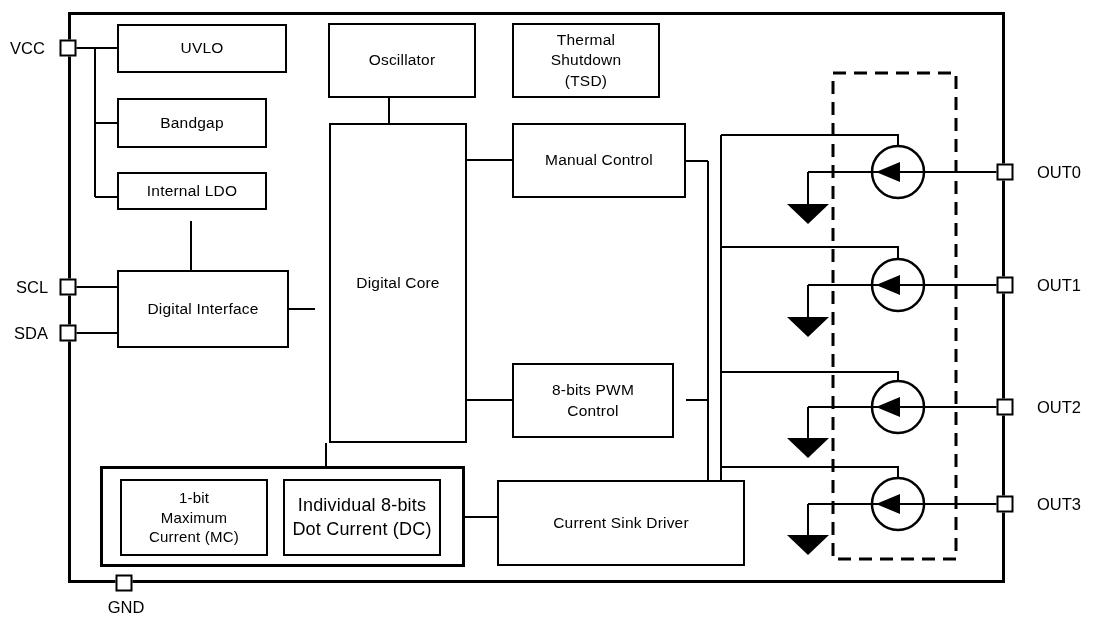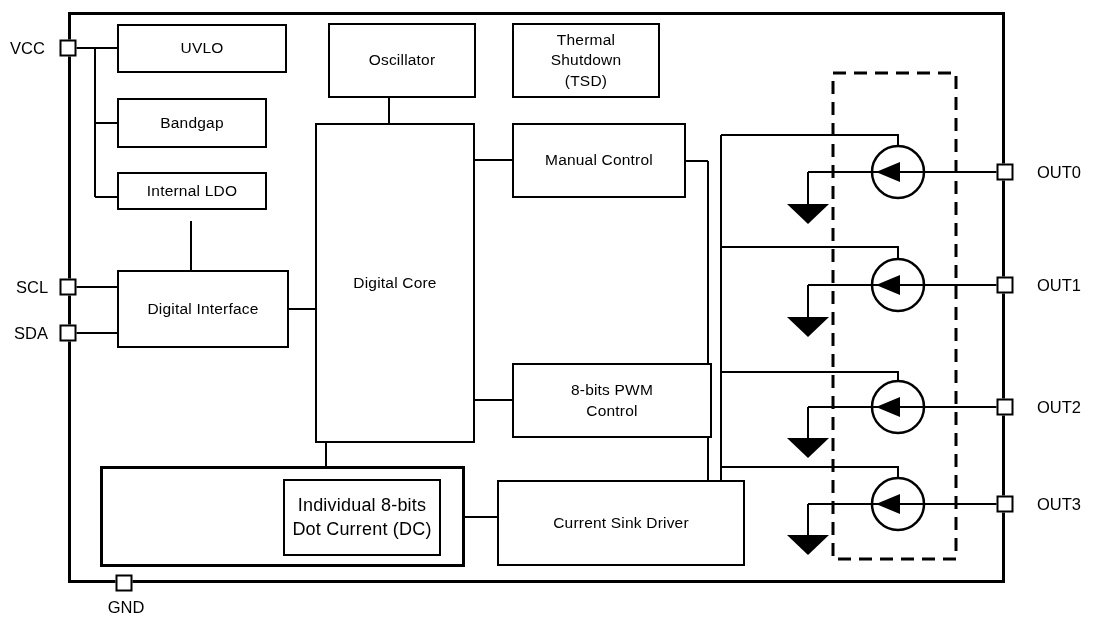--- a/index.html
+++ b/index.html
@@ -121,32 +121,37 @@
     <span class="blabel">Digital Interface</span>
   </div>
   <div class="block" style="left:328px;top:23px;width:148px;height:75px">
     <span class="blabel">Oscillator</span>
   </div>
   <div class="block" style="left:512px;top:23px;width:148px;height:75px">
     <span class="blabel">Thermal
 Shutdown
 (TSD)</span>
   </div>
-  <div class="block" style="left:315px;top:123px;width:160px;height:320px">
+  <div class="block" style="left:329px;top:123px;width:138px;height:320px">
     <span class="blabel">Digital Core</span>
   </div>
   <div class="block" style="left:512px;top:123px;width:174px;height:75px">
     <span class="blabel">Manual Control</span>
   </div>
-  <div class="block" style="left:512px;top:363px;width:200px;height:75px">
+  <div class="block" style="left:512px;top:363px;width:162px;height:75px">
     <span class="blabel">8-bits PWM
 Control</span>
   </div>
 
   <div class="container-box" style="left:100px;top:466px;width:365px;height:101px"></div>
+  <div class="block" style="left:120px;top:479px;width:148px;height:77px">
+    <span class="blabel" style="font-size:15px">1-bit
+Maximum
+Current (MC)</span>
+  </div>
   <div class="block" style="left:283px;top:479px;width:158px;height:77px">
     <span class="blabel" style="font-size:18px">Individual 8-bits
 Dot Current (DC)</span>
   </div>
 
   <div class="block" style="left:497px;top:480px;width:248px;height:86px">
     <span class="blabel">Current Sink Driver</span>
   </div>
 
   <div class="pin" style="left:68px;top:48px"></div>

